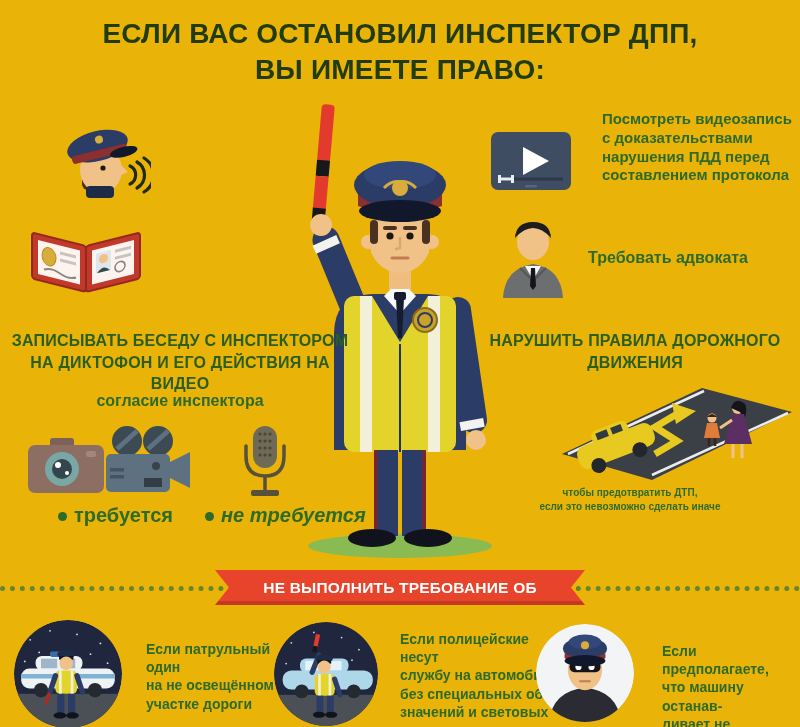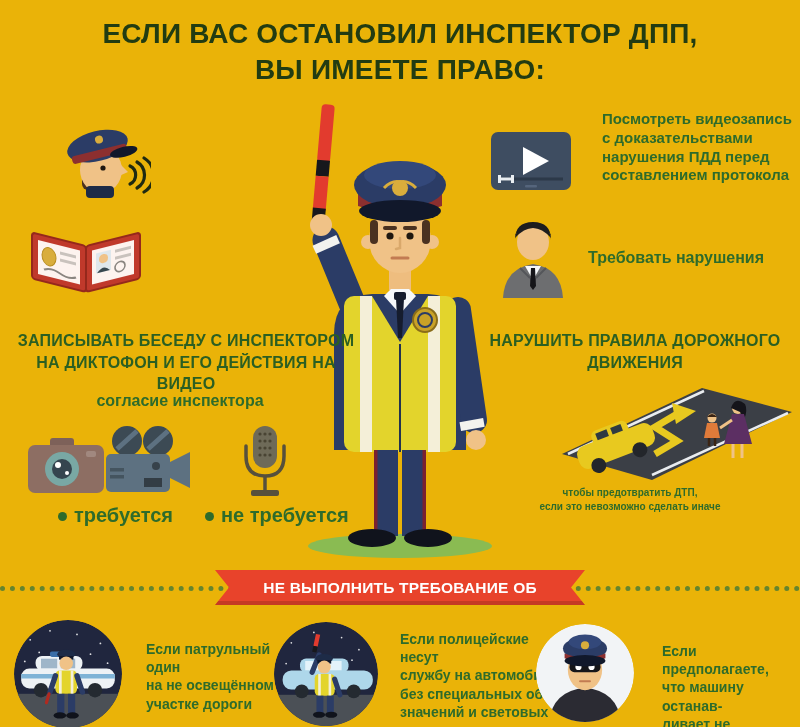--- a/index.html
+++ b/index.html
@@ -175,23 +175,23 @@
     <svg width="66" height="82" viewBox="0 0 66 82">
       <ellipse cx="33" cy="26" rx="16" ry="18" fill="#f0c287"></ellipse>
       <path d="M15 24 Q15 6 33 6 Q51 6 51 24 L51 18 Q44 11 33 12 Q22 11 15 18 Z" fill="#1d1d1f"></path>
       <path d="M15 22 Q33 2 51 22 Q49 8 33 7 Q17 8 15 22Z" fill="#1d1d1f"></path>
       <path d="M3 82 Q5 52 33 48 Q61 52 63 82 Z" fill="#6d6e70"></path>
       <polygon points="25,50 41,50 33,64" fill="#f6f8fa"></polygon>
       <polygon points="31,52 35,52 36,70 33,74 30,70" fill="#151519"></polygon>
       <path d="M20 52 L30 62 M46 52 L36 62" stroke="#55565a" stroke-width="2" fill="none"></path>
     </svg>
   </div>
-  <div class="abs item-text" style="top:248px;left:588px;width:210px;">Требовать нарушения</div>
-
-  <div class="abs sec-heading pre" style="top:330px;left:16px;width:340px;">ЗАПИСЫВАТЬ БЕСЕДУ С ИНСПЕКТОРОМ
+  <div class="abs item-text" style="top:248px;left:588px;width:210px;">Требовать адвоката</div>
+
+  <div class="abs sec-heading pre" style="top:330px;left:10px;width:340px;">ЗАПИСЫВАТЬ БЕСЕДУ С ИНСПЕКТОРОМ
 НА ДИКТОФОН И ЕГО ДЕЙСТВИЯ НА ВИДЕО</div>
   <div class="abs sec-sub" style="top:392px;left:10px;width:340px;">согласие инспектора</div>
 
   <div class="abs" style="top:438px;left:28px;">
     <svg width="76" height="60" viewBox="0 0 76 60">
       <rect x="22" y="0" width="24" height="10" rx="3" fill="#7d6159"></rect>
       <rect x="0" y="7" width="76" height="48" rx="7" fill="#8d6e63"></rect>
       <rect x="58" y="13" width="10" height="6" rx="2" fill="#a1887f"></rect>
       <circle cx="34" cy="31" r="17" fill="#79a8a4"></circle>
       <circle cx="34" cy="31" r="10" fill="#35454f"></circle>
@@ -231,21 +231,21 @@
       </g>
       <path d="M8 22 L8 32 Q8 52 27 52 Q46 52 46 32 L46 22" stroke="#57503c" stroke-width="3.5" fill="none" stroke-linecap="round"></path>
       <line x1="27" y1="52" x2="27" y2="66" stroke="#57503c" stroke-width="3.5"></line>
       <rect x="13" y="66" width="28" height="6" rx="2" fill="#57503c"></rect>
     </svg>
   </div>
 
   <div class="abs consent-label" style="top:504px;left:58px;">
     <span class="dot"></span><span>требуется</span>
   </div>
-  <div class="abs consent-label" style="top:504px;left:205px;">
+  <div class="abs consent-label" style="top:504px;left:205px;font-style:italic;">
     <span class="dot"></span><span>не требуется</span>
   </div>
 
   <div class="abs sec-heading pre" style="top:330px;left:480px;width:310px;">НАРУШИТЬ ПРАВИЛА ДОРОЖНОГО
 ДВИЖЕНИЯ</div>
 
   <div class="abs" style="top:376px;left:560px;">
     <svg width="236" height="104" viewBox="0 0 236 104">
       <polygon points="2,78 142,12 232,36 92,104" fill="#3b3f46"></polygon>
       <line x1="8" y1="78" x2="144" y2="15" stroke="#e9ecef" stroke-width="2.5"></line>

